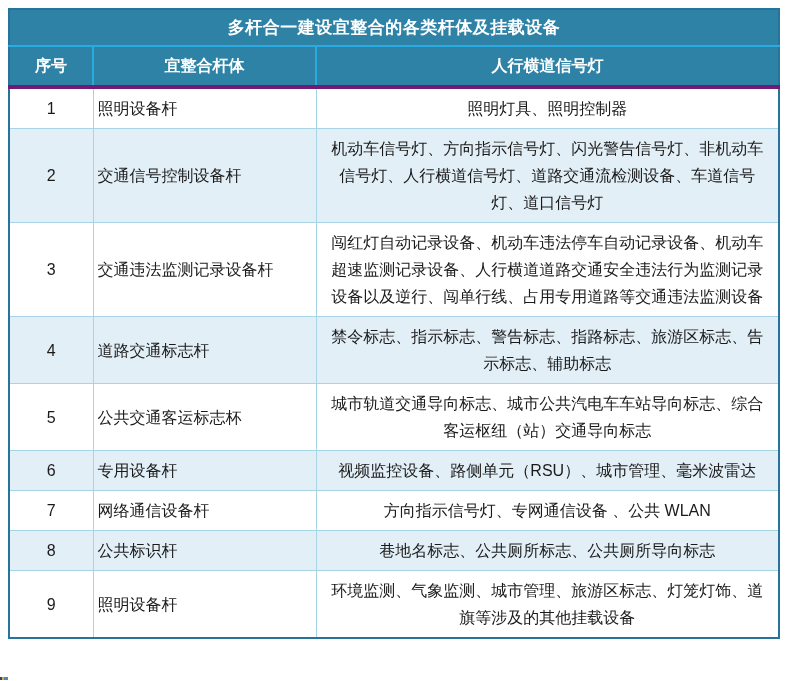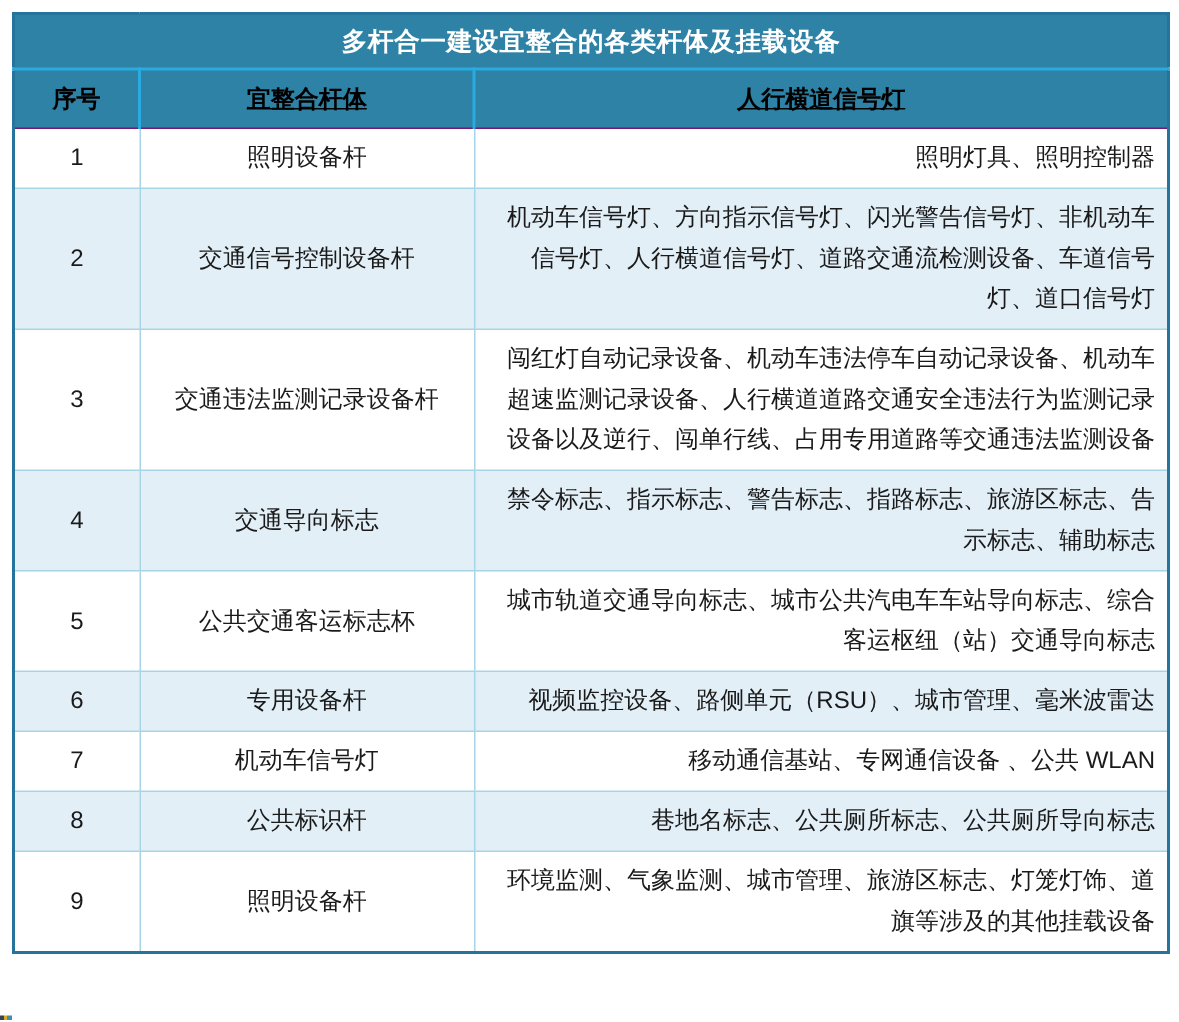--- a/index.html
+++ b/index.html
@@ -36,45 +36,44 @@
     font-size: 17px;
     text-align: center;
     height: 33px;
     padding: 1px 0;
     border-bottom: 2px solid #29abe2;
     letter-spacing: 0.5px;
   }
   
   th.head-cell {
     background: #2d82a5;
-    color: #000000;
+    color: #ffffff;
     font-weight: bold;
     font-size: 16px;
     text-align: center;
     height: 34px;
     padding: 2px 0;
-    border-bottom: 1px solid #701a75;
+    border-bottom: 4px solid #701a75;
   }
   th.head-cell + th.head-cell {
     border-left: 2px solid #29abe2;
-    text-decoration: underline;
   }
   
   td.body-cell {
     border: 1px solid #a8d5e6;
     font-size: 16px;
     color: #1a1a1a;
     line-height: 27px;
     padding: 6px 4px;
     vertical-align: middle;
     word-break: break-word;
   }
   td.no-cell   { text-align: center; }
-  td.pole-cell { text-align: center; }
-  td.dev-cell  { text-align: right; padding-left: 8px; padding-right: 8px; }
+  td.pole-cell { text-align: left; }
+  td.dev-cell  { text-align: center; padding-left: 8px; padding-right: 8px; }
   tr.row-even td.body-cell { background: #e3eff7; }
   tr.row-odd  td.body-cell { background: #ffffff; }
 
   
   .artifact {
     position: absolute;
     left: 0;
     top: 677px;
     width: 8px;
     height: 3px;
@@ -112,37 +111,37 @@
         <td class="body-cell pole-cell">交通信号控制设备杆</td>
         <td class="body-cell dev-cell">机动车信号灯、方向指示信号灯、闪光警告信号灯、非机动车信号灯、人行横道信号灯、道路交通流检测设备、车道信号灯、道口信号灯</td>
       </tr>
       <tr class="row-odd">
         <td class="body-cell no-cell">3</td>
         <td class="body-cell pole-cell">交通违法监测记录设备杆</td>
         <td class="body-cell dev-cell">闯红灯自动记录设备、机动车违法停车自动记录设备、机动车超速监测记录设备、人行横道道路交通安全违法行为监测记录设备以及逆行、闯单行线、占用专用道路等交通违法监测设备</td>
       </tr>
       <tr class="row-even">
         <td class="body-cell no-cell">4</td>
-        <td class="body-cell pole-cell">交通导向标志</td>
+        <td class="body-cell pole-cell">道路交通标志杆</td>
         <td class="body-cell dev-cell">禁令标志、指示标志、警告标志、指路标志、旅游区标志、告示标志、辅助标志</td>
       </tr>
       <tr class="row-odd">
         <td class="body-cell no-cell">5</td>
         <td class="body-cell pole-cell">公共交通客运标志杯</td>
         <td class="body-cell dev-cell">城市轨道交通导向标志、城市公共汽电车车站导向标志、综合客运枢纽（站）交通导向标志</td>
       </tr>
       <tr class="row-even">
         <td class="body-cell no-cell">6</td>
         <td class="body-cell pole-cell">专用设备杆</td>
         <td class="body-cell dev-cell">视频监控设备、路侧单元（RSU）、城市管理、毫米波雷达</td>
       </tr>
       <tr class="row-odd">
         <td class="body-cell no-cell">7</td>
-        <td class="body-cell pole-cell">机动车信号灯</td>
-        <td class="body-cell dev-cell">移动通信基站、专网通信设备 、公共 WLAN</td>
+        <td class="body-cell pole-cell">网络通信设备杆</td>
+        <td class="body-cell dev-cell">方向指示信号灯、专网通信设备 、公共 WLAN</td>
       </tr>
       <tr class="row-even">
         <td class="body-cell no-cell">8</td>
         <td class="body-cell pole-cell">公共标识杆</td>
         <td class="body-cell dev-cell">巷地名标志、公共厕所标志、公共厕所导向标志</td>
       </tr>
       <tr class="row-odd">
         <td class="body-cell no-cell">9</td>
         <td class="body-cell pole-cell">照明设备杆</td>
         <td class="body-cell dev-cell">环境监测、气象监测、城市管理、旅游区标志、灯笼灯饰、道旗等涉及的其他挂载设备</td>

